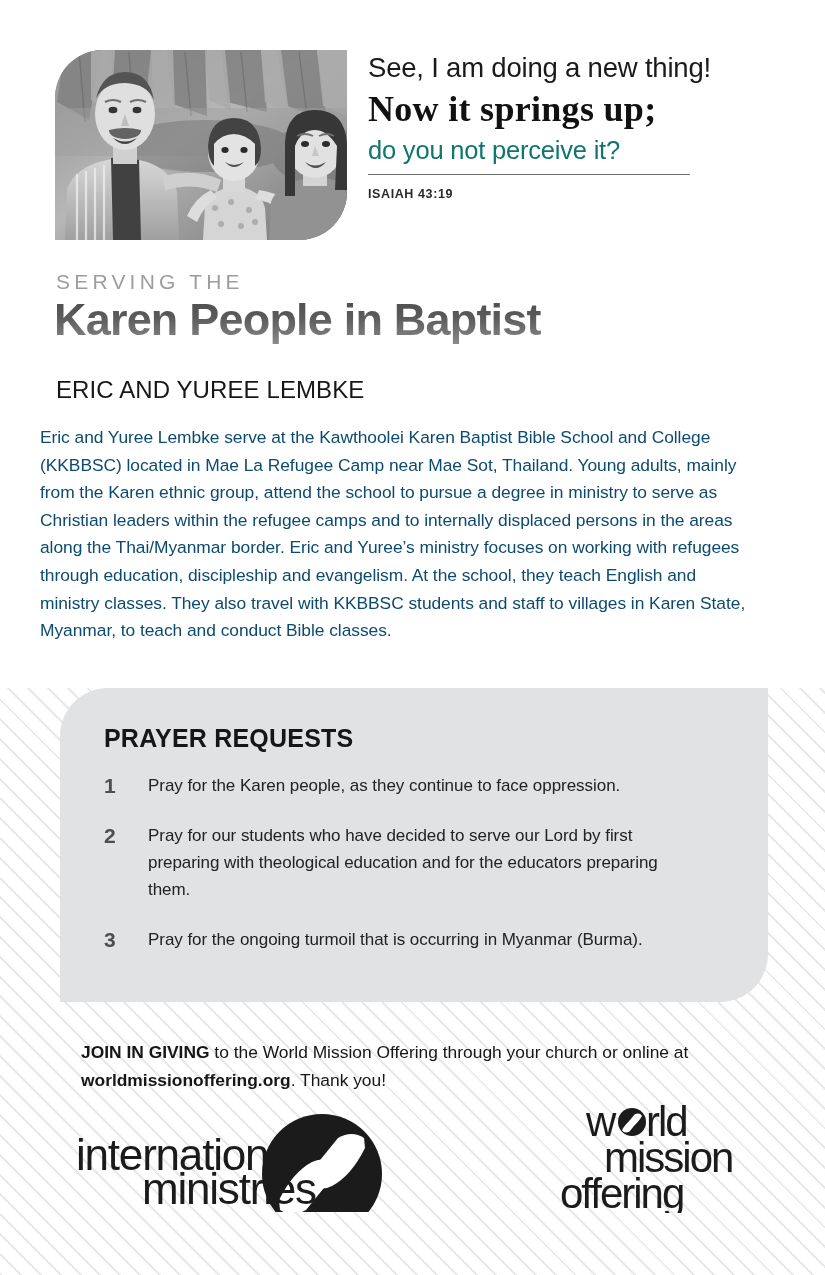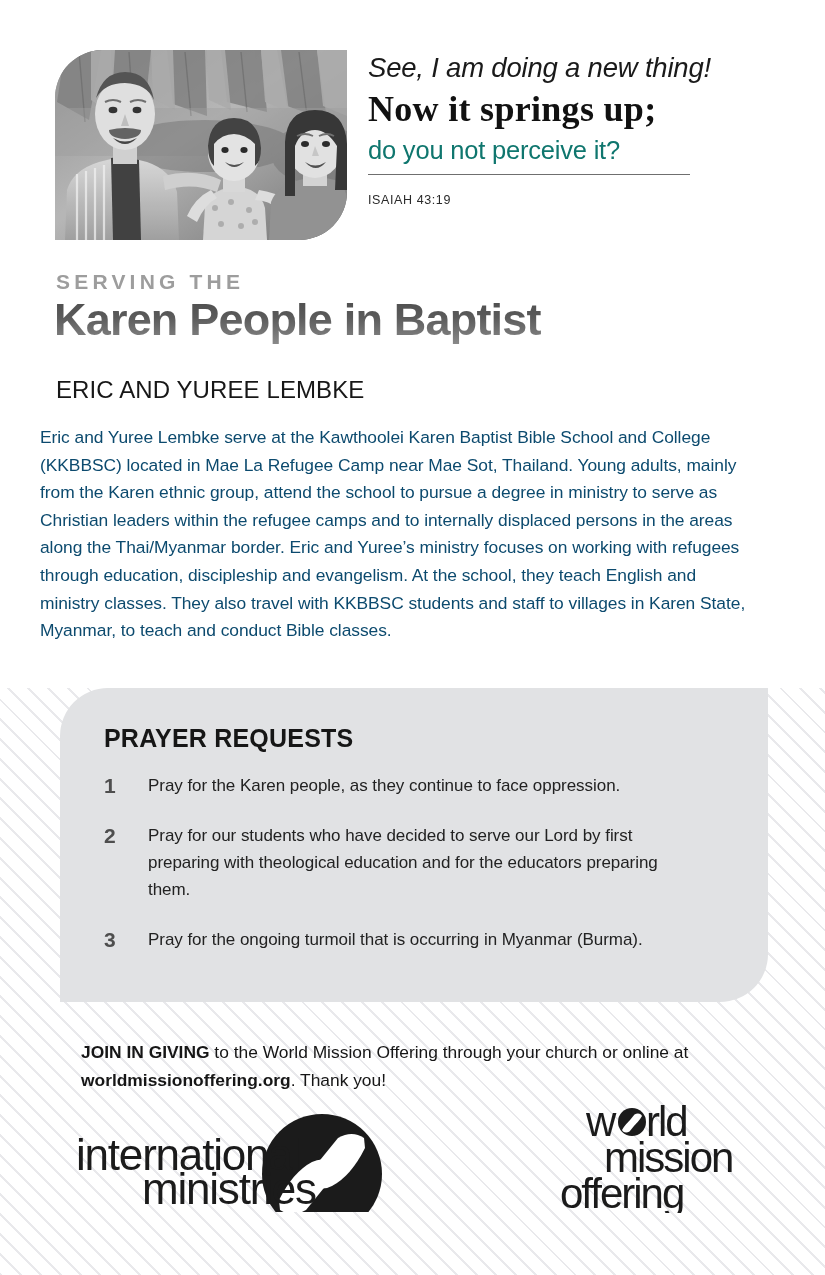--- a/index.html
+++ b/index.html
@@ -71,21 +71,20 @@
     top: 0px;
     width: 402px;
   }
   .verse-l1 {
     font-size: 27.5px;
     line-height: 36px;
     color: #1a1a1a;
     font-weight: 400;
     letter-spacing: -0.2px;
     white-space: nowrap;
-    font-style: italic;
   }
   .verse-l2 {
     font-family: "Liberation Serif", serif;
     font-weight: 700;
     font-size: 36px;
     line-height: 46px;
     color: #111111;
     letter-spacing: 0.3px;
     white-space: nowrap;
   }
@@ -97,34 +96,34 @@
     letter-spacing: -0.2px;
     white-space: nowrap;
   }
   .verse-rule {
     margin-top: 6px;
     width: 322px;
     height: 1px;
     background: #6f6f6f;
   }
   .verse-ref {
-    margin-top: 18px;
+    margin-top: 12px;
     font-size: 12.5px;
     letter-spacing: 0.6px;
     color: #2a2a2a;
-    font-weight: 400;
+    font-weight: 700;
   }
 
   
   .eyebrow {
     position: absolute;
     left: 56px;
     top: 270px;
     font-size: 21px;
-    font-weight: 700;
+    font-weight: 400;
     letter-spacing: 4.2px;
     color: #9d9d9d;
   }
   .bigtitle {
     position: absolute;
     left: 54px;
     top: 294px;
     font-size: 45px;
     font-weight: 700;
     letter-spacing: -0.8px;

